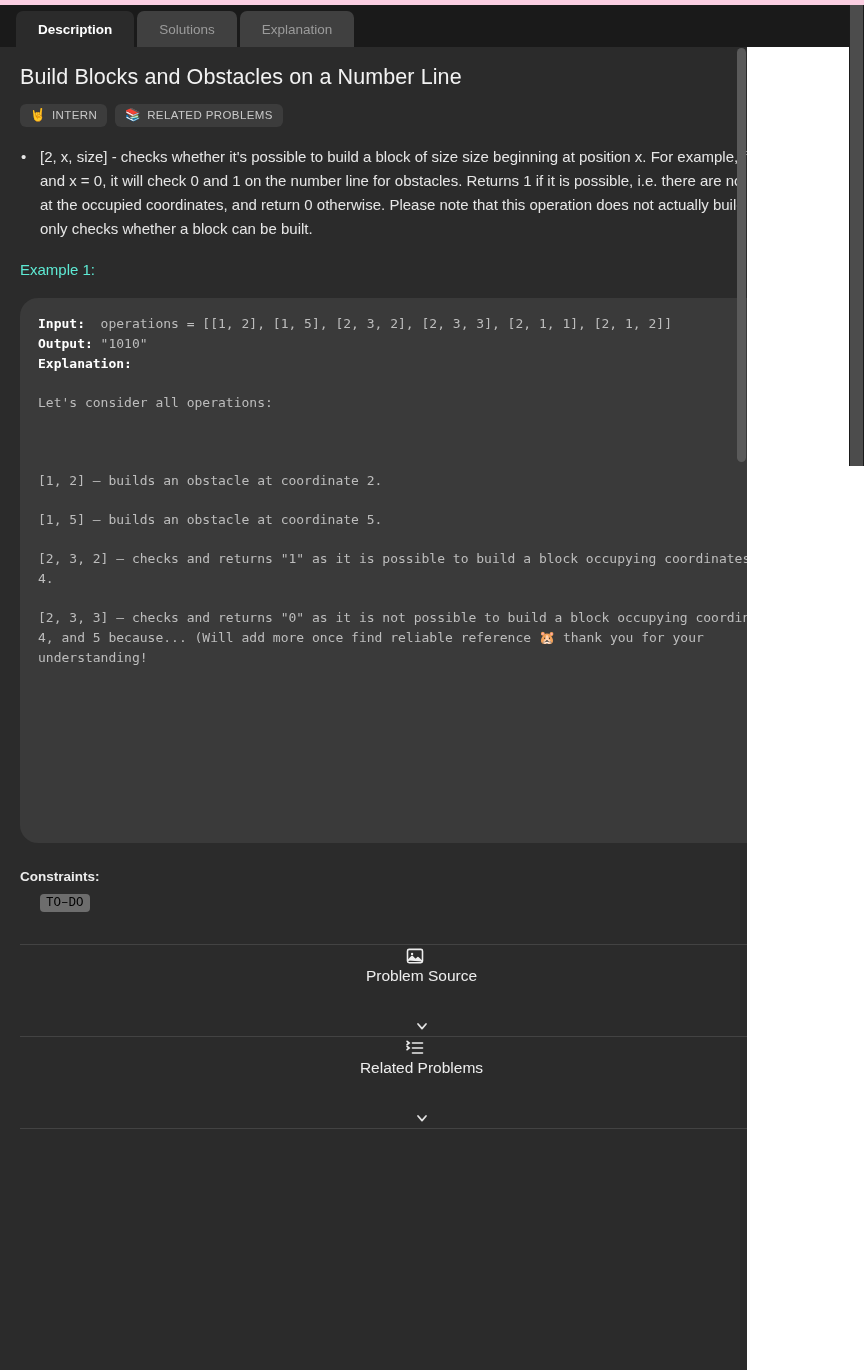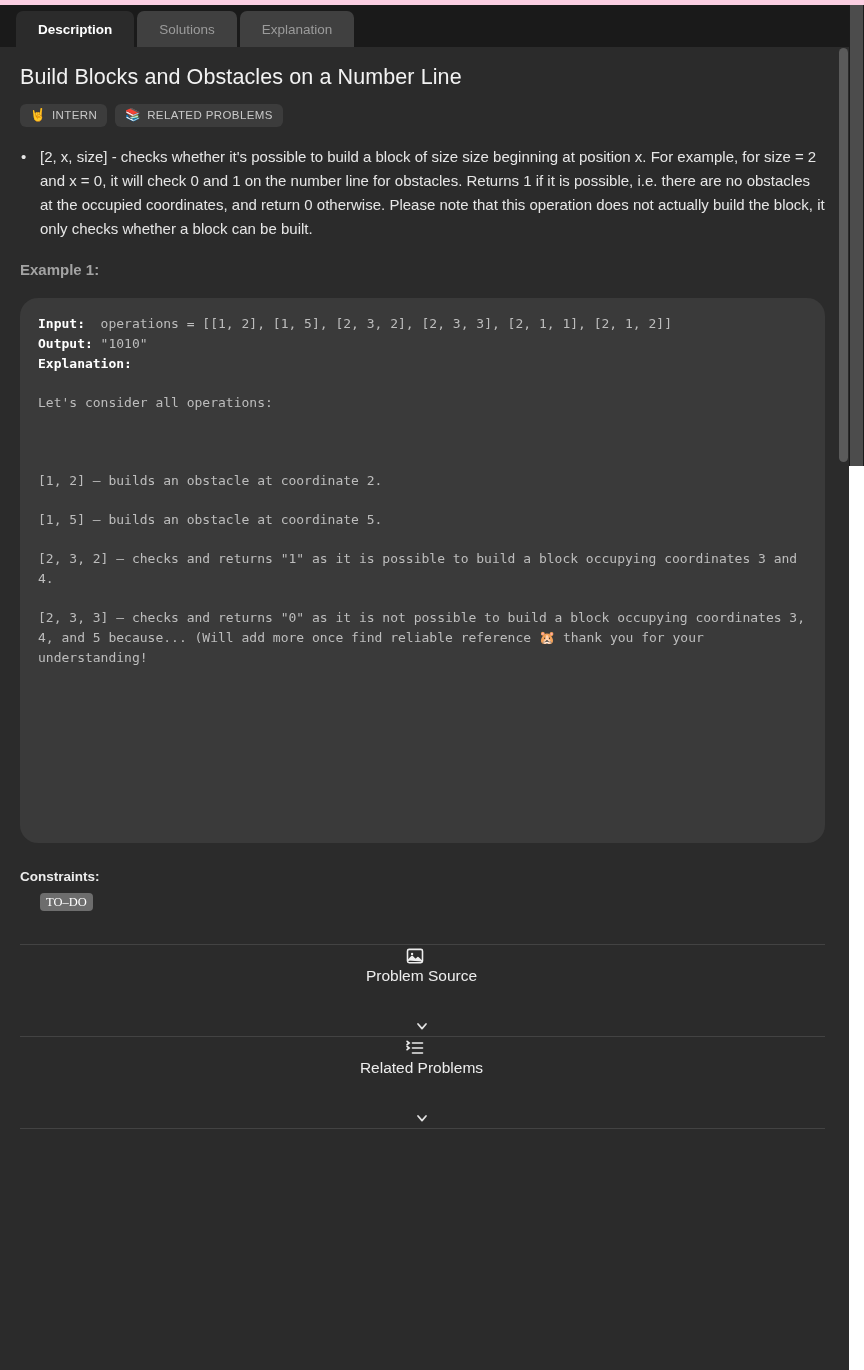--- a/index.html
+++ b/index.html
@@ -61,21 +61,21 @@
   }
   .tab.active {
     background: #2b2b2b;
     color: #ffffff;
     font-weight: bold;
   }
 
   
   #panel {
     position: absolute; top: 47px; left: 0;
-    width: 849px; height: 1323px;
+    width: 747px; height: 1323px;
     background: #2b2b2b;
     overflow: hidden;
     z-index: 10;
     padding-left: 38px;
   }
   #panel-inner {
     position: absolute; top: 0; left: 0;
     width: 849px;
     padding: 18px 24px 0 20px;
   }
@@ -134,22 +134,21 @@
   }
   ul.ops li::before {
     content: "•";
     position: absolute; left: -19px; top: 0;
     color: #e6e6e6; font-size: 15px;
   }
   p.example-label {
     margin: 0 0 16px 0;
     font-size: 15px;
     line-height: 1.62;
-    color: #a3a3a3;
-    font-weight: bold;
+    color: #5eead4;
   }
 
   
   #code-block {
     background: #3a3a3a;
     border-radius: 18px;
     padding: 16px 18px;
     margin: 0 0 26px 0;
     font-family: "DejaVu Sans Mono", monospace;
     font-size: 13px;
@@ -166,24 +165,24 @@
   
   #constraints-label {
     margin: 0 0 8px 0;
     font-size: 13.5px;
     font-weight: bold;
     color: #ededed;
   }
   #constraints-body { margin: 0 0 34px 0; padding-left: 20px; }
   code.chip {
     background: #6d6d6d;
-    color: #ffffff;
+    color: #000000;
     border-radius: 4px;
     padding: 2px 6px;
-    font-family: Liberation Serif, serif;
+    font-family: Liberation Mono, monospace;
     font-size: 12.5px;
   }
 
   
   .divider { height: 1px; background: #434343; margin: 0; }
   .accordion {
     display: flex; align-items: center;
     height: 91px;
     cursor: pointer;
     padding: 0 4px 0 2px;

